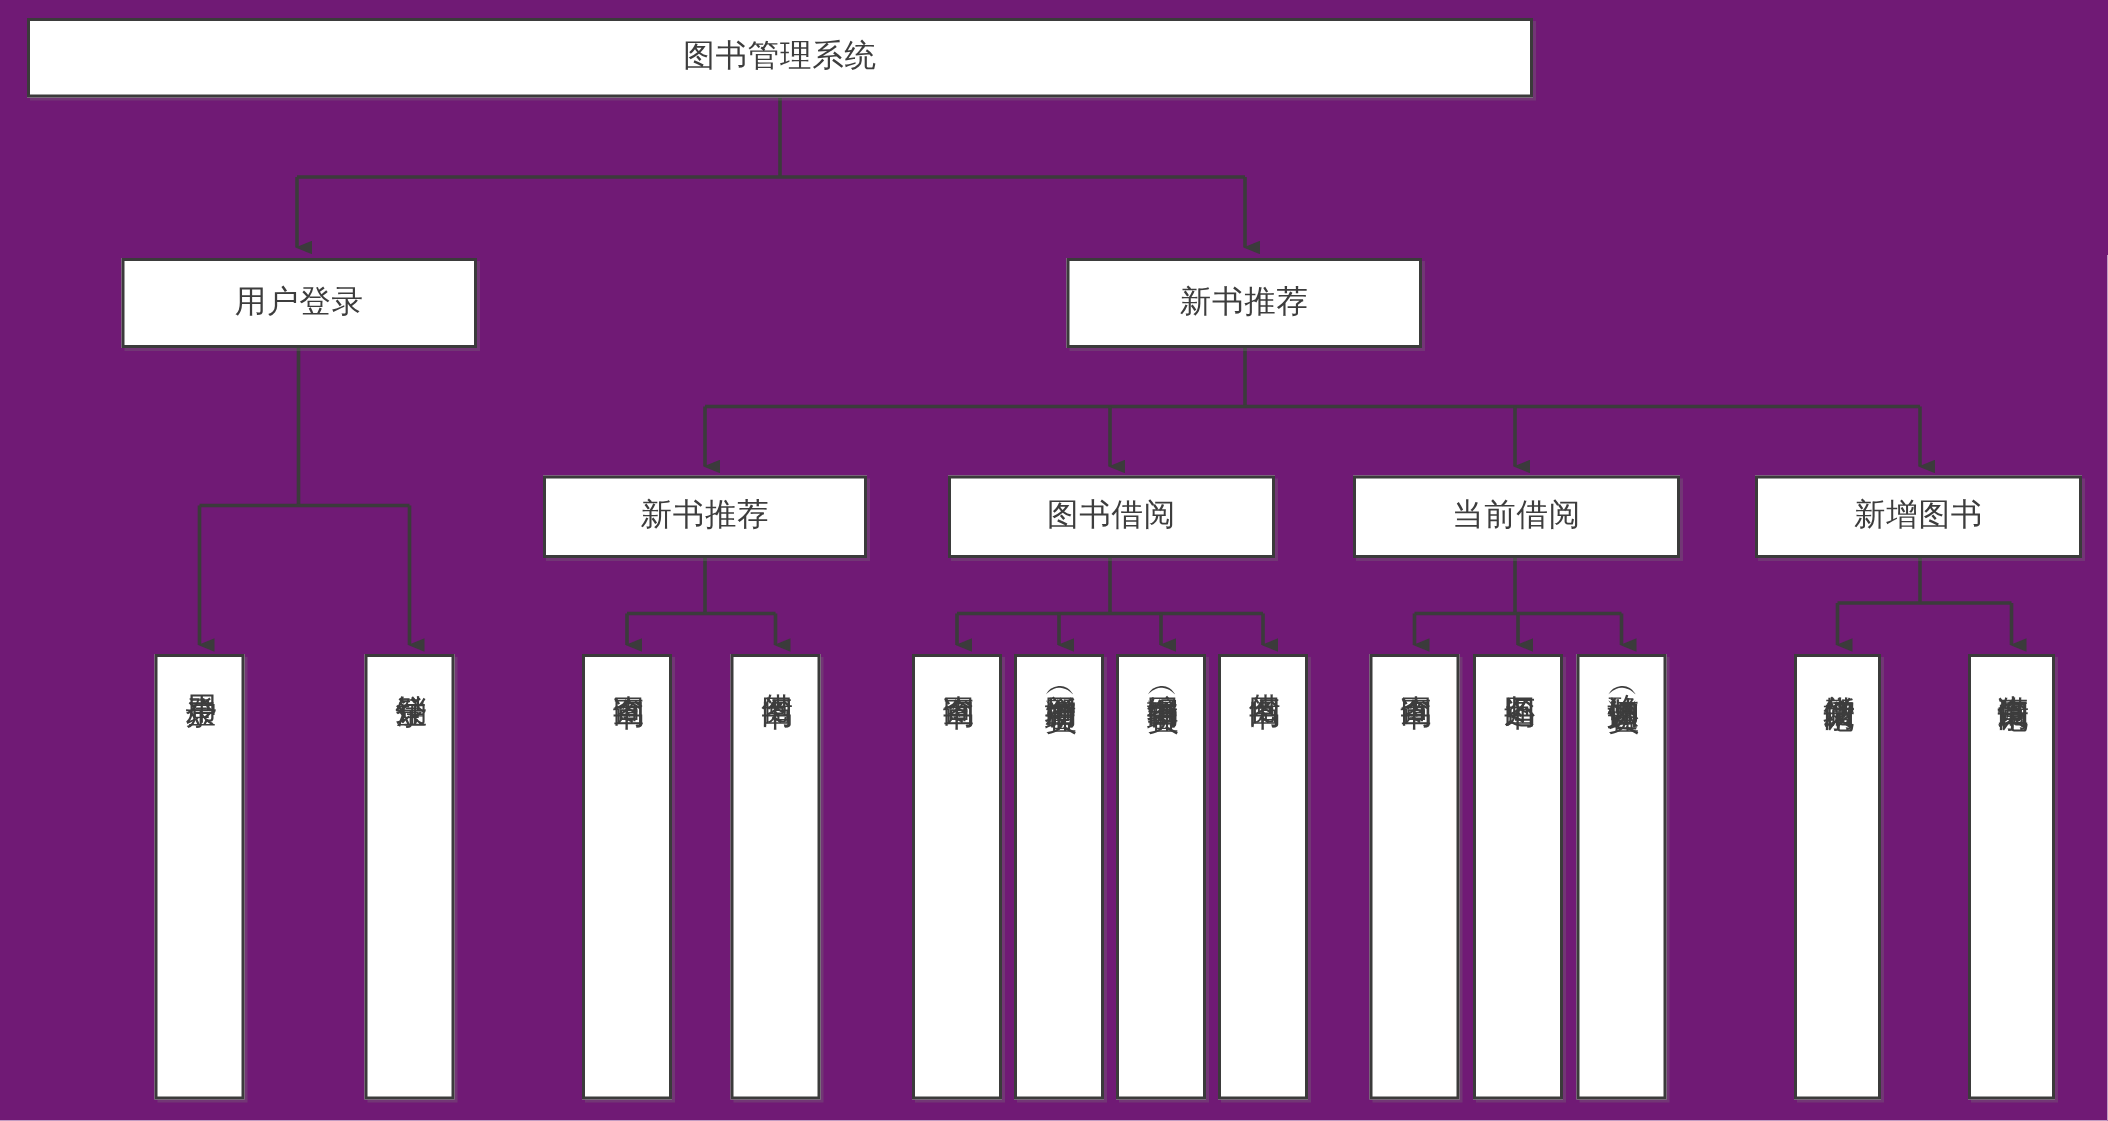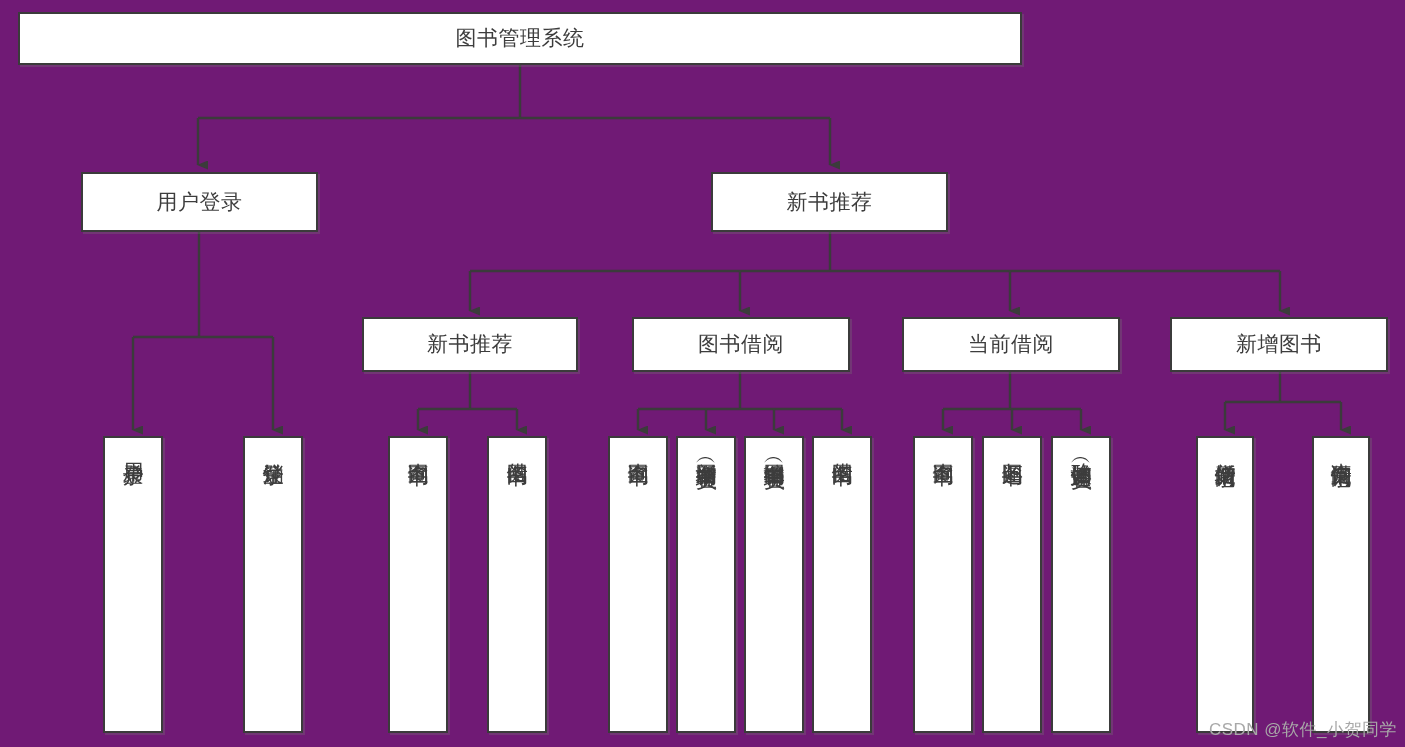--- a/index.html
+++ b/index.html
@@ -172,14 +172,13 @@
         <span class="node-label">确认归还（管理员）</span>
       </div>
       <div class="node-box vertical" style="left: 1196px; top: 436px; width: 58px; height: 297px;">
         <span class="node-label">新增借阅记录</span>
       </div>
       <div class="node-box vertical" style="left: 1312px; top: 436px; width: 58px; height: 297px;">
         <span class="node-label">查询借阅记录</span>
       </div>
     </div>
 
-  <div class="watermark">CSDN @软件_小贺同学</div>
 </div>
 
 </body></html>

